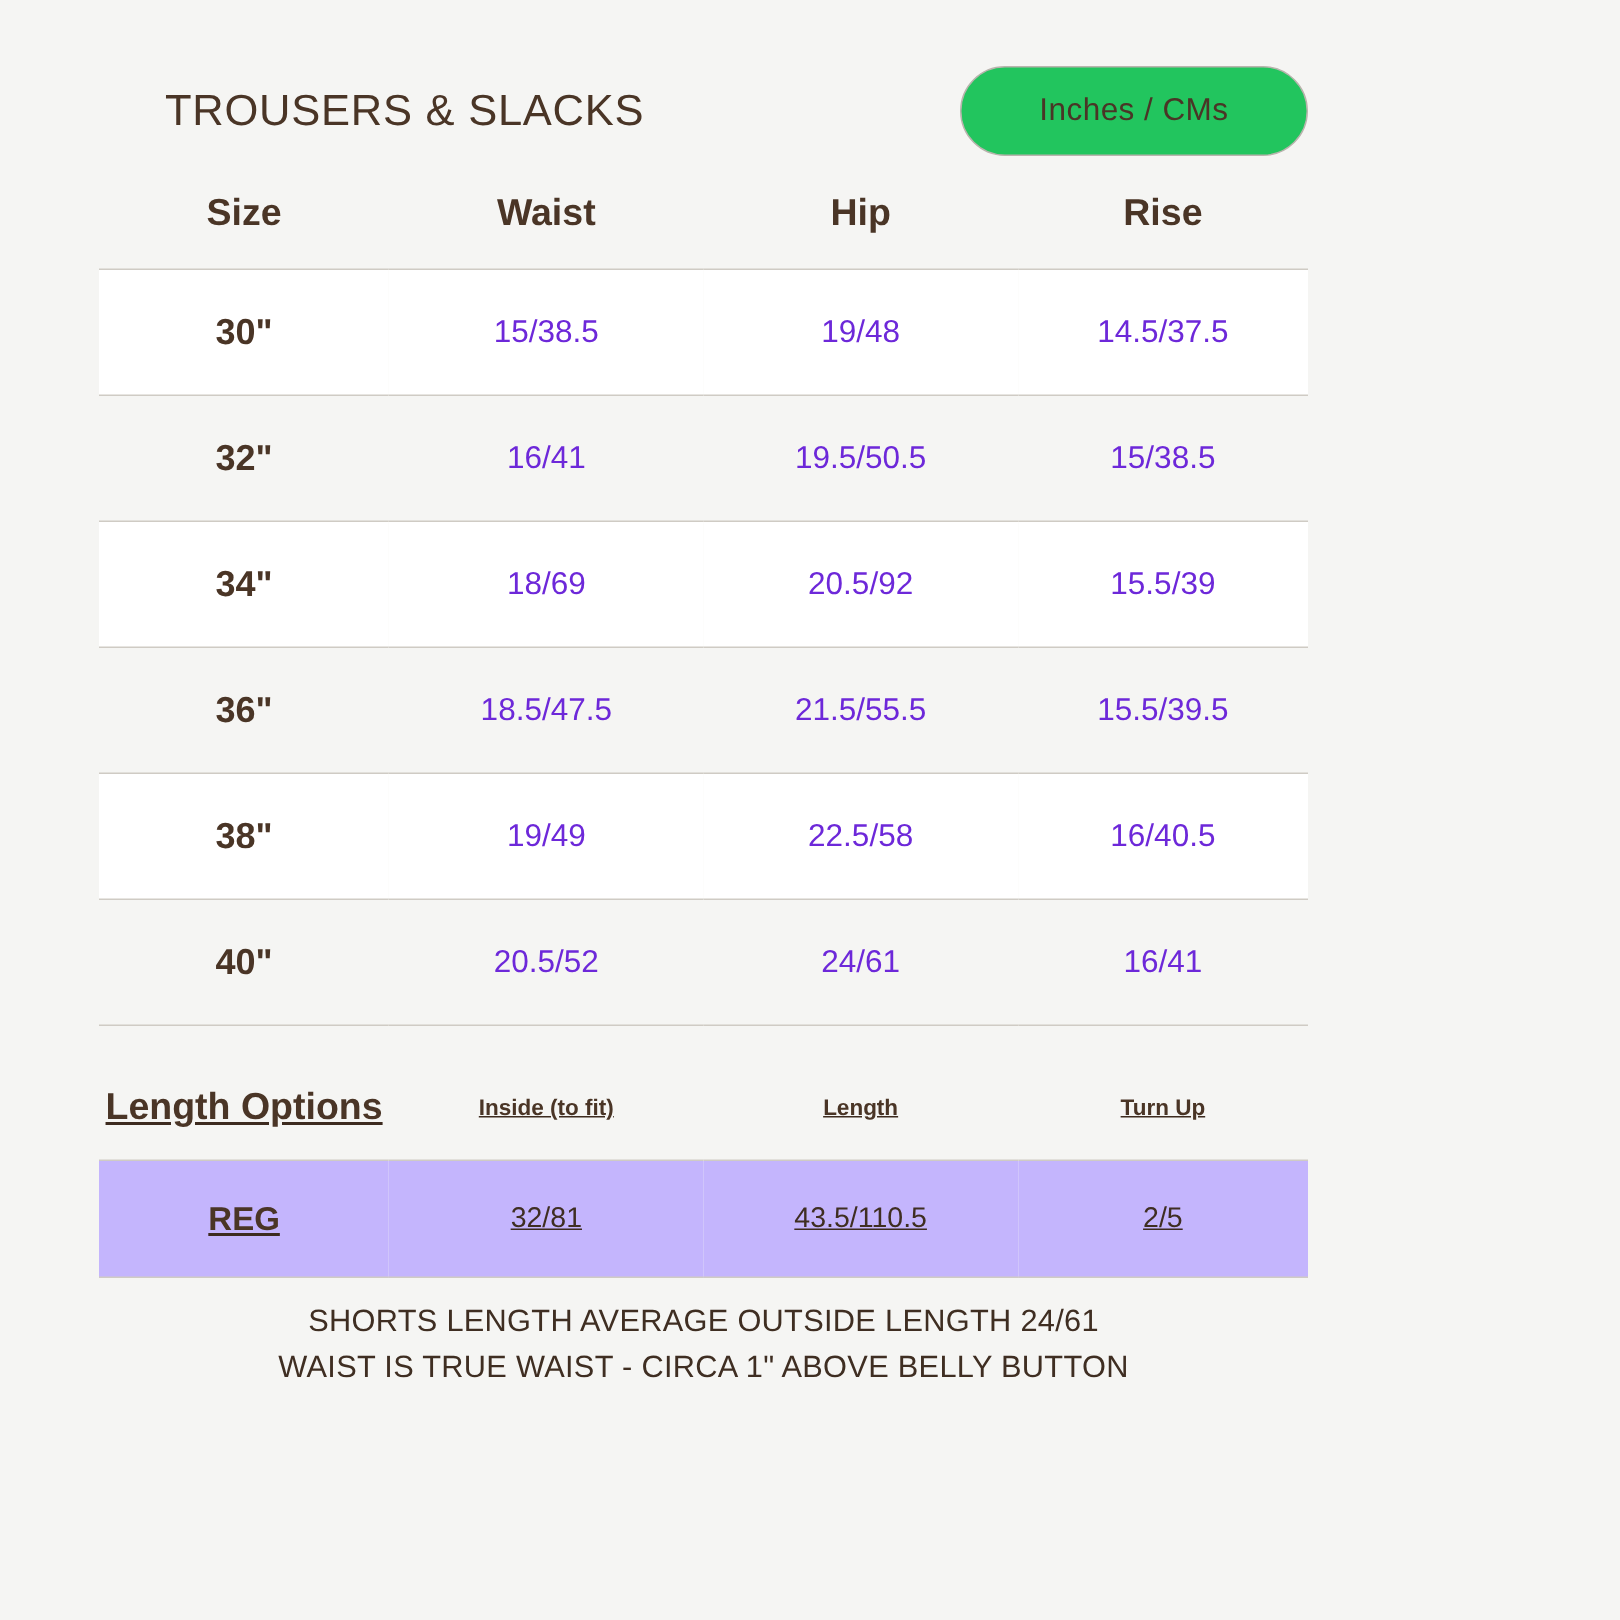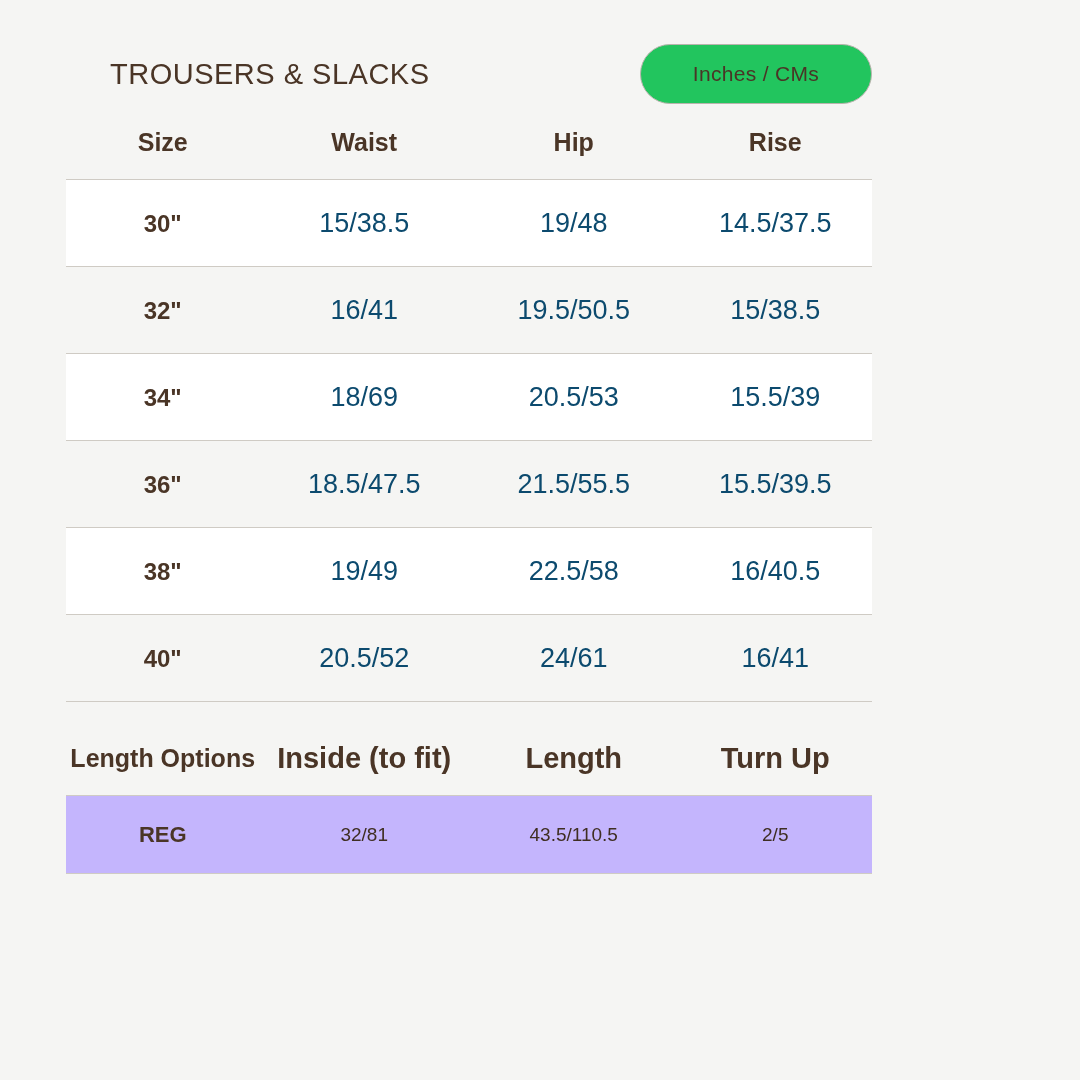--- a/index.html
+++ b/index.html
@@ -75,34 +75,35 @@
     border-bottom: 1px solid #cfcbc4;
   }
   .main-table tbody tr:nth-child(odd) {
     background: #ffffff;
   }
   .main-table tbody tr:nth-child(even) {
     background: #f5f5f3;
   }
   .main-table td {
     padding: 28px 0 27px 0;
-    font-size: 27px;
-    color: #0c4a6e;
+    font-size: 21px;
+    color: #6d28d9;
   }
   .main-table td.size-cell {
     font-weight: bold;
     font-size: 24px;
     color: #4a3526;
   }
 
   .len-table {
     margin-top: 30px;
+    text-decoration: underline;
   }
   .len-table th {
-    font-size: 29px;
+    font-size: 15px;
     font-weight: bold;
     color: #4a3526;
     padding: 10px 0 20px 0;
   }
   .len-table th.col-first { font-size: 25px; }
   .len-table thead tr {
     border-bottom: 1px solid #cfcbc4;
   }
   .len-table tbody tr {
     background: #c4b5fd;
@@ -172,21 +173,21 @@
         </tr>
         <tr>
           <td class="size-cell">32"</td>
           <td>16/41</td>
           <td>19.5/50.5</td>
           <td>15/38.5</td>
         </tr>
         <tr>
           <td class="size-cell">34"</td>
           <td>18/69</td>
-          <td>20.5/53</td>
+          <td>20.5/92</td>
           <td>15.5/39</td>
         </tr>
         <tr>
           <td class="size-cell">36"</td>
           <td>18.5/47.5</td>
           <td>21.5/55.5</td>
           <td>15.5/39.5</td>
         </tr>
         <tr>
           <td class="size-cell">38"</td>
@@ -221,15 +222,19 @@
       <tbody>
         <tr>
           <td class="size-cell">REG</td>
           <td>32/81</td>
           <td>43.5/110.5</td>
           <td>2/5</td>
         </tr>
       </tbody>
     </table>
 
+    <div class="notes">
+      <div>SHORTS LENGTH AVERAGE OUTSIDE LENGTH 24/61</div>
+      <div>WAIST IS TRUE WAIST - CIRCA 1" ABOVE BELLY BUTTON</div>
+    </div>
 
   </div>
 </div>
 
 </body></html>

